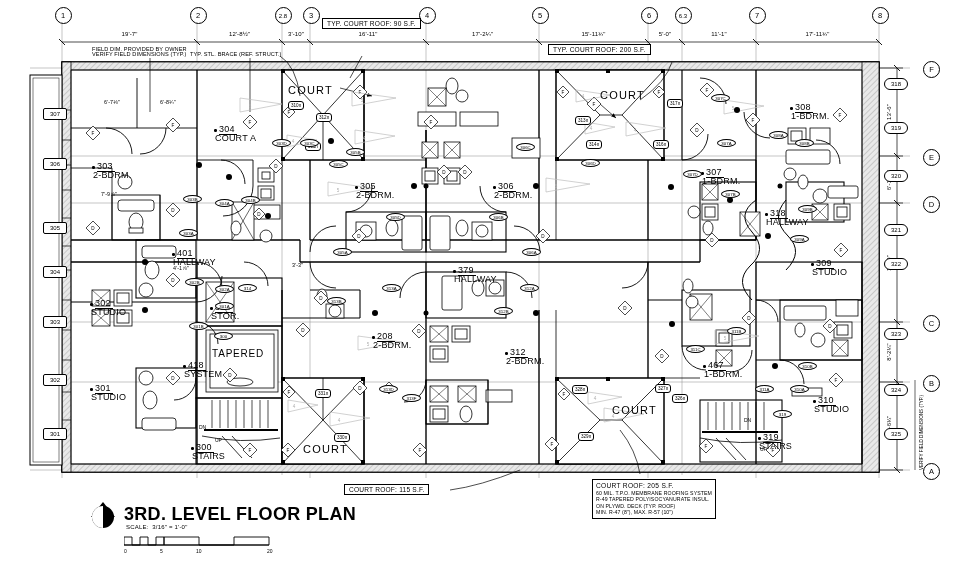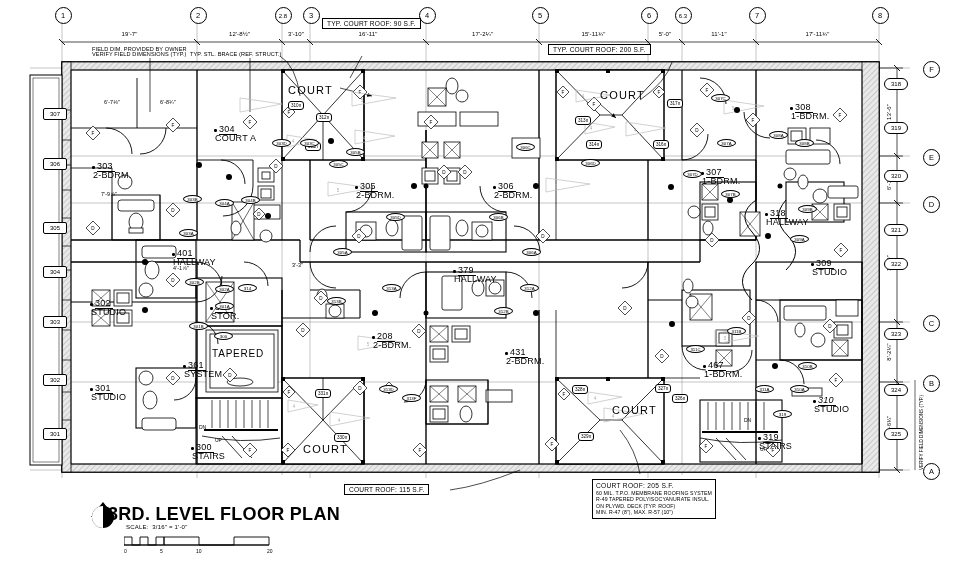--- a/index.html
+++ b/index.html
@@ -797,33 +797,33 @@
       <div style="position: absolute; left: 453px; top: 270px; width: 2.5px; height: 2.5px; background: rgb(0, 0, 0); border-radius: 50%;"></div>
       <div class="txt roomnum" style="left: 95px; top: 298px; border-bottom: 1px solid rgb(0, 0, 0); padding-right: 2px;">302</div>
       <div class="txt roomname" style="left: 91px; top: 307px;">STUDIO</div>
       <div style="position: absolute; left: 90px; top: 303px; width: 2.5px; height: 2.5px; background: rgb(0, 0, 0); border-radius: 50%;"></div>
       <div class="txt roomnum" style="left: 215px; top: 302px; border-bottom: 1px solid rgb(0, 0, 0); padding-right: 2px;">314</div>
       <div class="txt roomname" style="left: 211px; top: 311px;">STOR.</div>
       <div style="position: absolute; left: 210px; top: 307px; width: 2.5px; height: 2.5px; background: rgb(0, 0, 0); border-radius: 50%;"></div>
       <div class="txt roomnum" style="left: 377px; top: 331px; border-bottom: 1px solid rgb(0, 0, 0); padding-right: 2px;">208</div>
       <div class="txt roomname" style="left: 373px; top: 340px;">2-BDRM.</div>
       <div style="position: absolute; left: 372px; top: 336px; width: 2.5px; height: 2.5px; background: rgb(0, 0, 0); border-radius: 50%;"></div>
-      <div class="txt roomnum" style="left: 510px; top: 347px; border-bottom: 1px solid rgb(0, 0, 0); padding-right: 2px;">431</div>
+      <div class="txt roomnum" style="left: 510px; top: 347px; border-bottom: 1px solid rgb(0, 0, 0); padding-right: 2px;">312</div>
       <div class="txt roomname" style="left: 506px; top: 356px;">2-BDRM.</div>
       <div style="position: absolute; left: 505px; top: 352px; width: 2.5px; height: 2.5px; background: rgb(0, 0, 0); border-radius: 50%;"></div>
       <div class="txt roomnum" style="left: 708px; top: 360px; border-bottom: 1px solid rgb(0, 0, 0); padding-right: 2px;">467</div>
       <div class="txt roomname" style="left: 704px; top: 369px;">1-BDRM.</div>
       <div style="position: absolute; left: 703px; top: 365px; width: 2.5px; height: 2.5px; background: rgb(0, 0, 0); border-radius: 50%;"></div>
-      <div class="txt roomnum" style="left: 188px; top: 360px; border-bottom: 1px solid rgb(0, 0, 0); padding-right: 2px;">361</div>
+      <div class="txt roomnum" style="left: 188px; top: 360px; border-bottom: 1px solid rgb(0, 0, 0); padding-right: 2px;">418</div>
       <div class="txt roomname" style="left: 184px; top: 369px;">SYSTEM</div>
       <div style="position: absolute; left: 183px; top: 365px; width: 2.5px; height: 2.5px; background: rgb(0, 0, 0); border-radius: 50%;"></div>
       <div class="txt roomnum" style="left: 95px; top: 383px; border-bottom: 1px solid rgb(0, 0, 0); padding-right: 2px;">301</div>
       <div class="txt roomname" style="left: 91px; top: 392px;">STUDIO</div>
       <div style="position: absolute; left: 90px; top: 388px; width: 2.5px; height: 2.5px; background: rgb(0, 0, 0); border-radius: 50%;"></div>
-      <div class="txt roomnum" style="left: 818px; top: 395px; border-bottom: 1px solid rgb(0, 0, 0); padding-right: 2px; font-style: italic;">310</div>
+      <div class="txt roomnum" style="left: 818px; top: 395px; border-bottom: 1px solid rgb(0, 0, 0); padding-right: 2px;">310</div>
       <div class="txt roomname" style="left: 814px; top: 404px;">STUDIO</div>
       <div style="position: absolute; left: 813px; top: 400px; width: 2.5px; height: 2.5px; background: rgb(0, 0, 0); border-radius: 50%;"></div>
       <div class="txt roomnum" style="left: 196px; top: 442px; border-bottom: 1px solid rgb(0, 0, 0); padding-right: 2px;">300</div>
       <div class="txt roomname" style="left: 192px; top: 451px;">STAIRS</div>
       <div style="position: absolute; left: 191px; top: 447px; width: 2.5px; height: 2.5px; background: rgb(0, 0, 0); border-radius: 50%;"></div>
       <div class="txt roomnum" style="left: 763px; top: 432px; border-bottom: 1px solid rgb(0, 0, 0); padding-right: 2px;">319</div>
       <div class="txt roomname" style="left: 759px; top: 441px;">STAIRS</div>
       <div style="position: absolute; left: 758px; top: 437px; width: 2.5px; height: 2.5px; background: rgb(0, 0, 0); border-radius: 50%;"></div>
       <div class="txt court" style="left: 288px; top: 84px;">COURT</div>
       <div class="txt court" style="left: 600px; top: 89px;">COURT</div>
@@ -885,21 +885,21 @@
       <div class="dtag" style="left: 686px; top: 345px; width: 17px;">311C</div>
       <div class="dtag" style="left: 755px; top: 385px; width: 17px;">311A</div>
       <div class="dtag" style="left: 790px; top: 385px; width: 17px;">310A</div>
       <div class="dtag" style="left: 798px; top: 362px; width: 17px;">310B</div>
       <div class="dtag" style="left: 773px; top: 410px; width: 17px;">319</div>
       <div class="txt dim" style="left: 104px; top: 99px; font-size: 5.4px;">6'-7⅛"</div>
       <div class="txt dim" style="left: 160px; top: 99px; font-size: 5.4px;">6'-8¼"</div>
       <div class="txt dim" style="left: 101px; top: 191px; font-size: 5.4px;">7'-9⅞"</div>
       <div class="txt dim" style="left: 173px; top: 265px; font-size: 5.4px;">4'-1⅞"</div>
       <div class="txt dim" style="left: 292px; top: 262px; font-size: 5.4px;">3'-3"</div>
-      <div class="txt title" style="left: 108px; top: 504px; text-align: center;">3RD. LEVEL FLOOR PLAN</div>
+      <div class="txt title" style="left: 124px; top: 504px; text-align: center;">3RD. LEVEL FLOOR PLAN</div>
       <div class="txt scaletxt" style="left: 126px; top: 524px;">SCALE:  3/16" = 1'-0"</div>
       <svg viewBox="0 0 150 24" style="position: absolute; left: 124px; top: 533px; width: 150px; height: 24px;">
         <path d="M0,12 L0,4 L8,4 L8,12 L16,12 L16,4 L24,4 L24,12 L32,12 L32,4 L40,4 L40,12 L40,4 L75,4 L75,12 L110,12 L110,4 L145,4 L145,12 Z" fill="none" stroke="#000" stroke-width="0.9"></path>
         <line x1="0" y1="12" x2="145" y2="12" stroke="#000" stroke-width="0.9"></line>
       </svg>
       <div class="txt tiny" style="left: 124px; top: 548px; font-size: 5px;">0</div>
       <div class="txt tiny" style="left: 160px; top: 548px; font-size: 5px;">5</div>
       <div class="txt tiny" style="left: 196px; top: 548px; font-size: 5px;">10</div>
       <div class="txt tiny" style="left: 267px; top: 548px; font-size: 5px;">20</div>
     </div>

